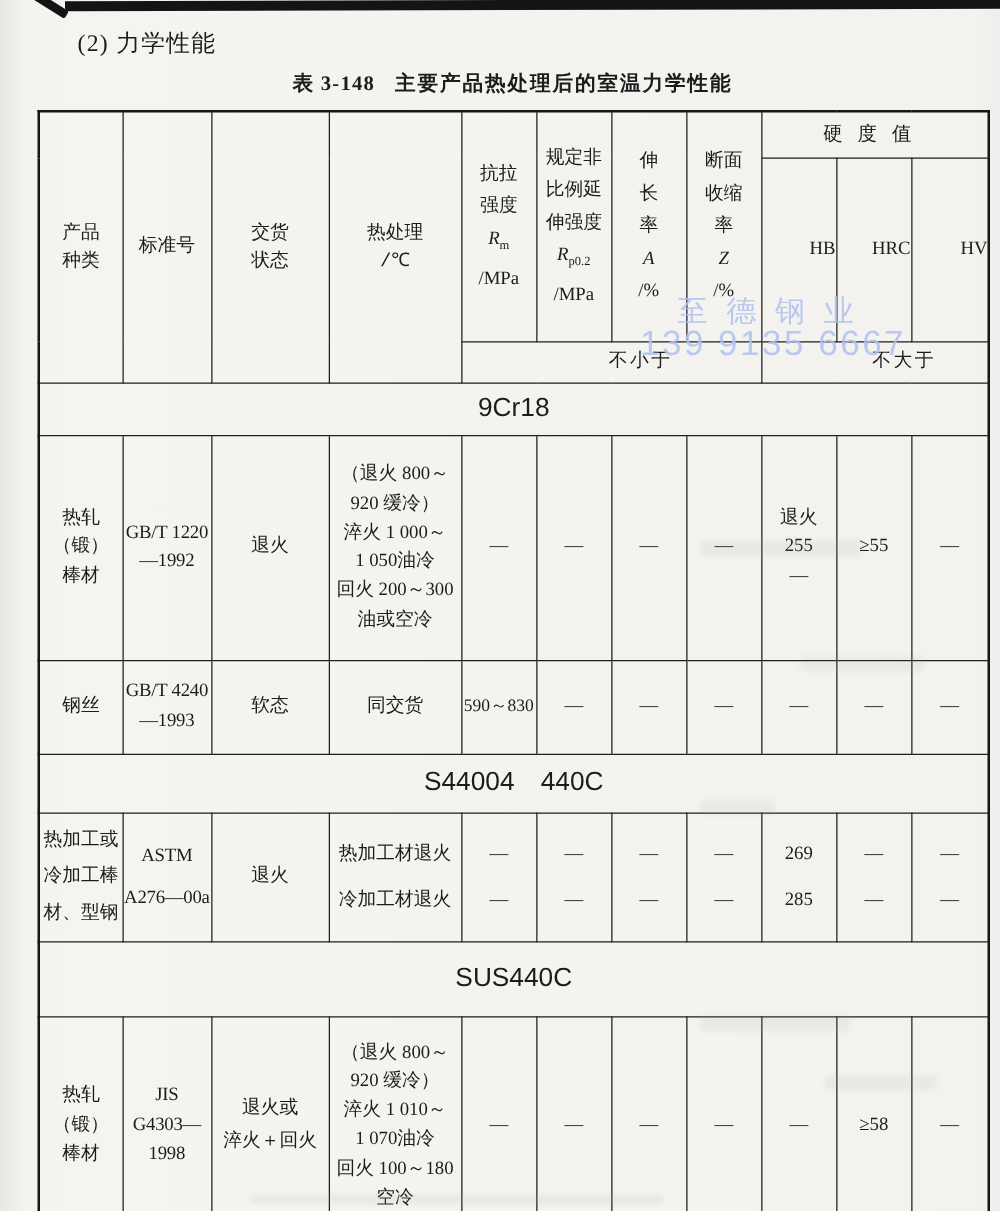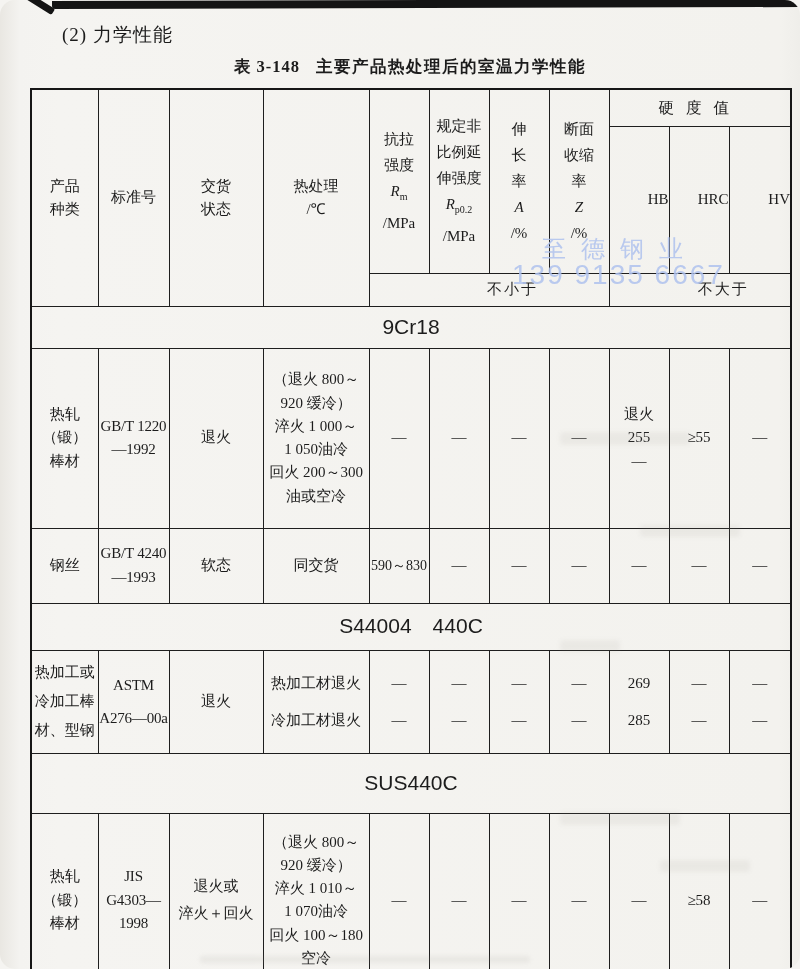--- a/index.html
+++ b/index.html
@@ -8,21 +8,20 @@
     font-family: "Liberation Serif", serif;
     color: #1c1c1c;
     background: #f5f4f1;
   }
   .page {
     position: relative;
     width: 800px;
     height: 969px;
     background: linear-gradient(90deg, #e9e7e2 0px, #f4f3f0 20px, #f5f4f1 60px, #f3f2ee 780px, #efeeea 800px);
     overflow: hidden;
-    border-radius: 15px;
   }
   
   .scan-bar {
     position: absolute; top: 0; left: 52px; right: -4px; height: 8px;
     background: #141414; border-radius: 0 0 3px 3px; transform: rotate(-0.15deg);
   }
   .scan-mark {
     position: absolute; top: -1px; left: 20px; width: 36px; height: 7px;
     background: #141414; transform: rotate(32deg); border-radius: 2px;
   }
@@ -63,21 +62,21 @@
   tr.r1 > td { height: 180px; }
   tr.r2 > td { height: 75px; }
   tr.r3 > td { height: 103px; line-height: 37px; }
   tr.r4 > td { height: 175px; }
 
   .cell-left { text-align: left; padding-left: 6px; margin-left: 40px; }
   .heat-cell { text-align: left; padding-left: 4px; font-size: 14.5px; line-height: 29px; }
   .std-cell { font-size: 13.5px; letter-spacing: -0.2px; line-height: 27px; }
   .prod-cell { line-height: 29px; }
   .hdr-lines { line-height: 26px; }
-  .hdr-2l { line-height: 30px; }
+  .hdr-2l { line-height: 30px; font-family: Liberation Mono, monospace; }
   .sym i { font-style: italic; font-family: "Liberation Serif", serif; font-size: 15px; }
   .sym sub { font-size: 10px; }
   .hardness-span { letter-spacing: 12px; text-indent: 12px; font-size: 15.5px; }
   .minmax { letter-spacing: 2px; margin-left: 47px; }
   .hb-top { vertical-align: top; padding-top: 24px; line-height: 27px; }
   .dash { font-size: 16px; }
 
   
   .wm { position: absolute; color: #afc2ee; pointer-events: none; opacity: 0.85; }
   .wm-brand {

